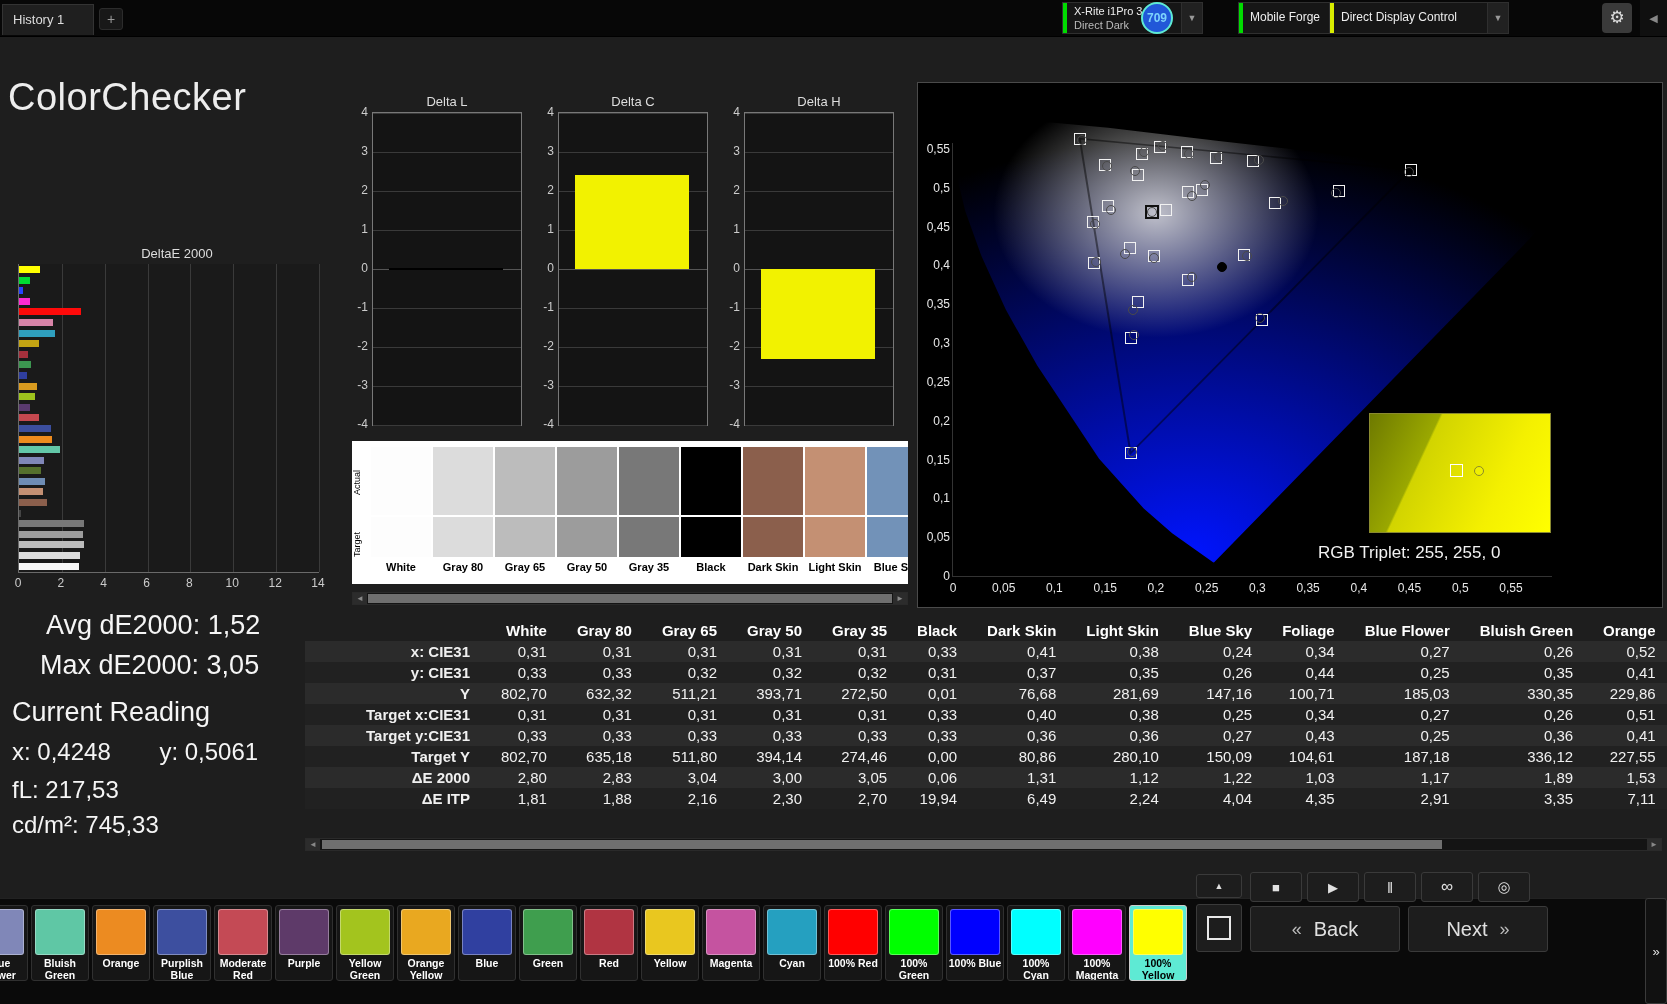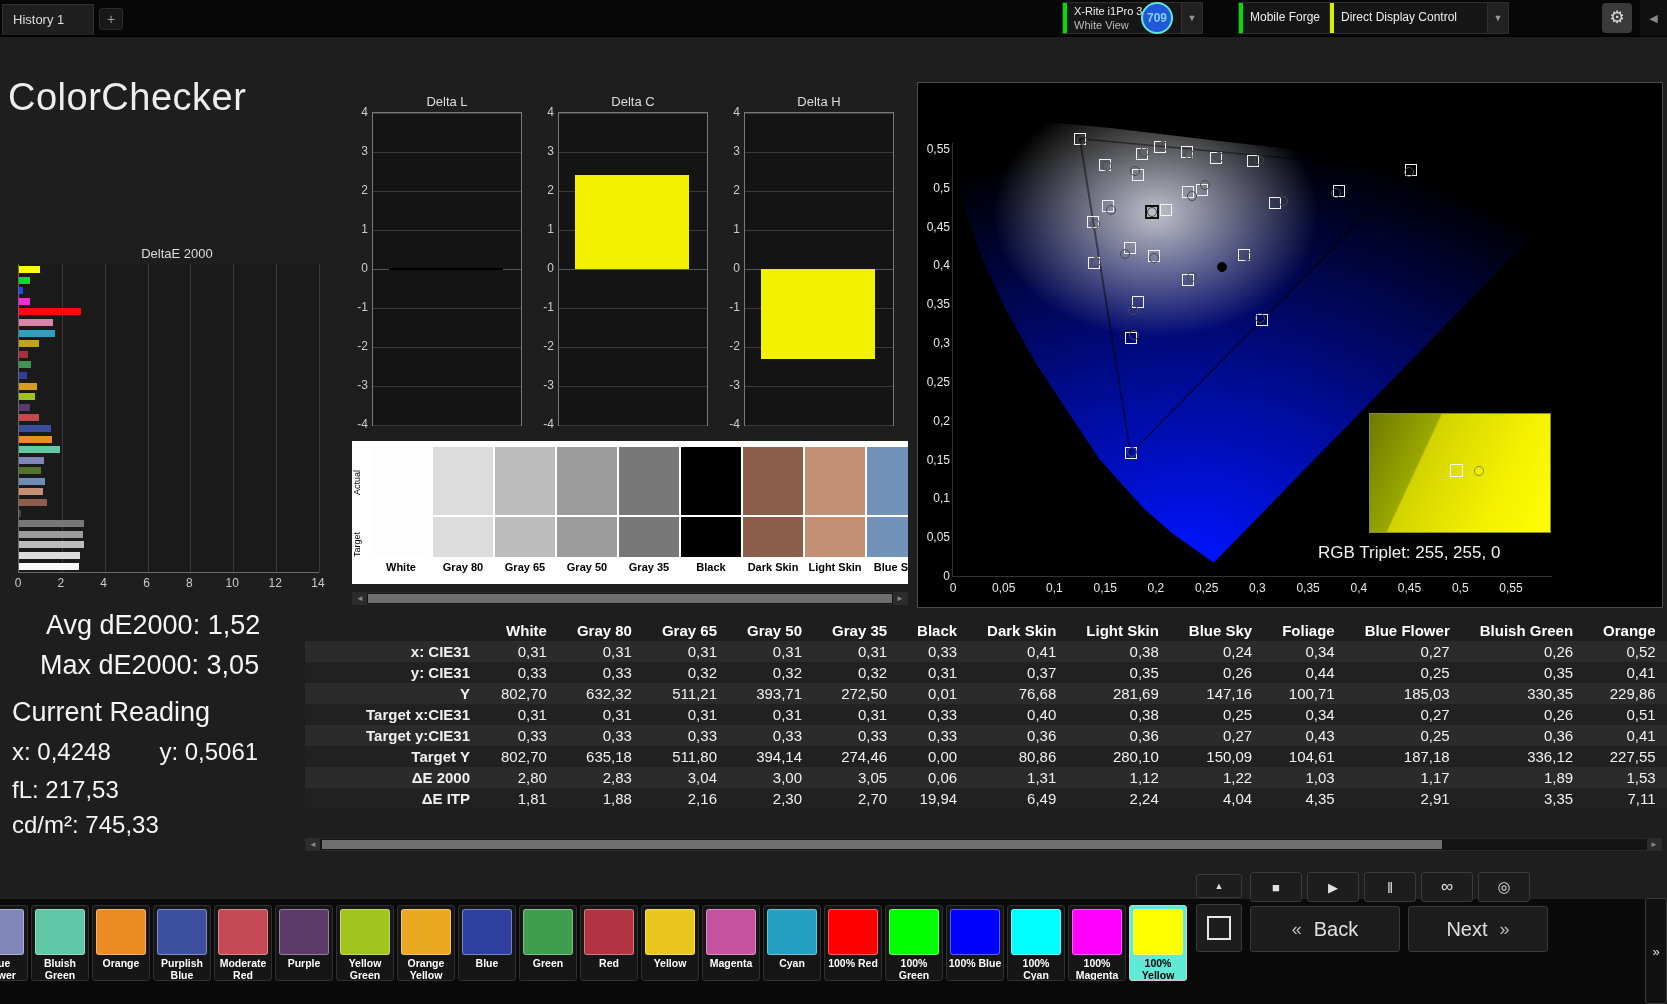--- a/index.html
+++ b/index.html
@@ -99,21 +99,21 @@
 <div id="screen">
 
   <div class="abs" id="topbar">
     <div class="abs tab">History 1</div>
     <div class="abs addtab">+</div>
 
     <div class="abs meterbox" style="left:1062px;width:141px;">
       <div class="accent" style="background: rgb(0, 220, 0);"></div>
       <div class="txt">
         <div>X-Rite i1Pro 3</div>
-        <div class="sub">White View</div>
+        <div class="sub">Direct Dark</div>
       </div>
       <div class="chev">▼</div>
     </div>
 
     <div class="abs badge709">709</div>
 
     <div class="abs meterbox" style="left:1238px;width:160px;">
       <div class="accent" style="background: rgb(0, 220, 0);"></div>
       <div class="txt" style="font-size:12px;">Mobile Forge</div>
       <div class="chev">▼</div>

